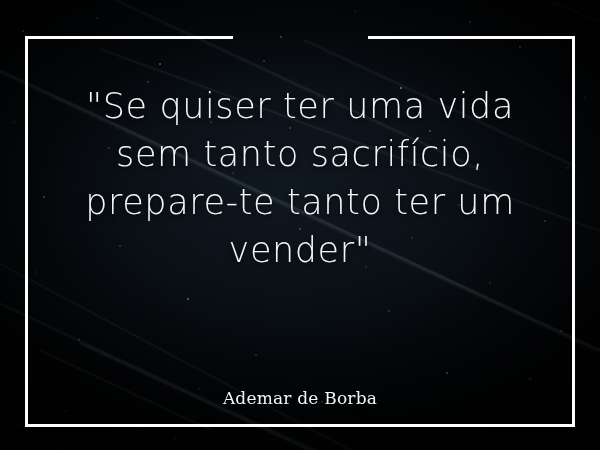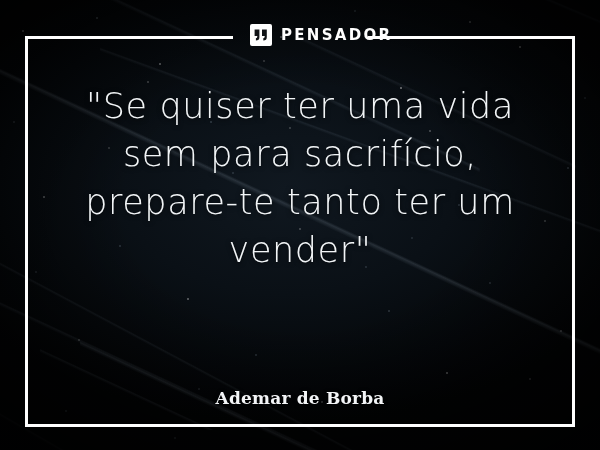--- a/index.html
+++ b/index.html
@@ -171,21 +171,21 @@
   
   .author {
     position: absolute;
     left: 28px;
     top: 387px;
     width: 544px;
     text-align: center;
     color: #f3f5f7;
     font-family: "DejaVu Serif", serif;
     font-size: 17px;
-    font-weight: 700;
+    font-weight: 400;
     letter-spacing: .2px;
     line-height: 22px;
     text-shadow: 0 1px 4px rgba(0,0,0,.8);
   }
 </style>
 </head>
 <body>
 
 <div class="quote-card">
 
@@ -196,32 +196,23 @@
   <div class="bg-vignette"></div>
 
   <div class="frame">
     <div class="frame-line frame-top-left"></div>
     <div class="frame-line frame-top-right"></div>
     <div class="frame-line frame-left"></div>
     <div class="frame-line frame-right"></div>
     <div class="frame-line frame-bottom"></div>
   </div>
 
-  <div class="brand">
-    <span class="brand-mark">
-      <svg width="14" height="12" viewBox="0 0 14 12" aria-hidden="true">
-        <path d="M0.6 0.6 H5.4 V8.2 Q5.4 11.4 1.9 11.4 V9.2 Q3.3 9.1 3.3 7.6 V7.0 H0.6 Z" fill="#111417"></path>
-        <path d="M8.0 0.6 H12.8 V8.2 Q12.8 11.4 9.3 11.4 V9.2 Q10.7 9.1 10.7 7.6 V7.0 H8.0 Z" fill="#111417"></path>
-      </svg>
-    </span>
-    <span class="brand-name">PENSADOR</span>
-  </div>
 
   <div class="quote-body">
     <div class="quote-line">"Se quiser ter uma vida</div>
-    <div class="quote-line">sem para sacrifício,</div>
+    <div class="quote-line">sem tanto sacrifício,</div>
     <div class="quote-line">prepare-te tanto ter um</div>
     <div class="quote-line">vender"</div>
   </div>
 
   <div class="author">Ademar de Borba</div>
 
 </div>
 
 </body></html>

